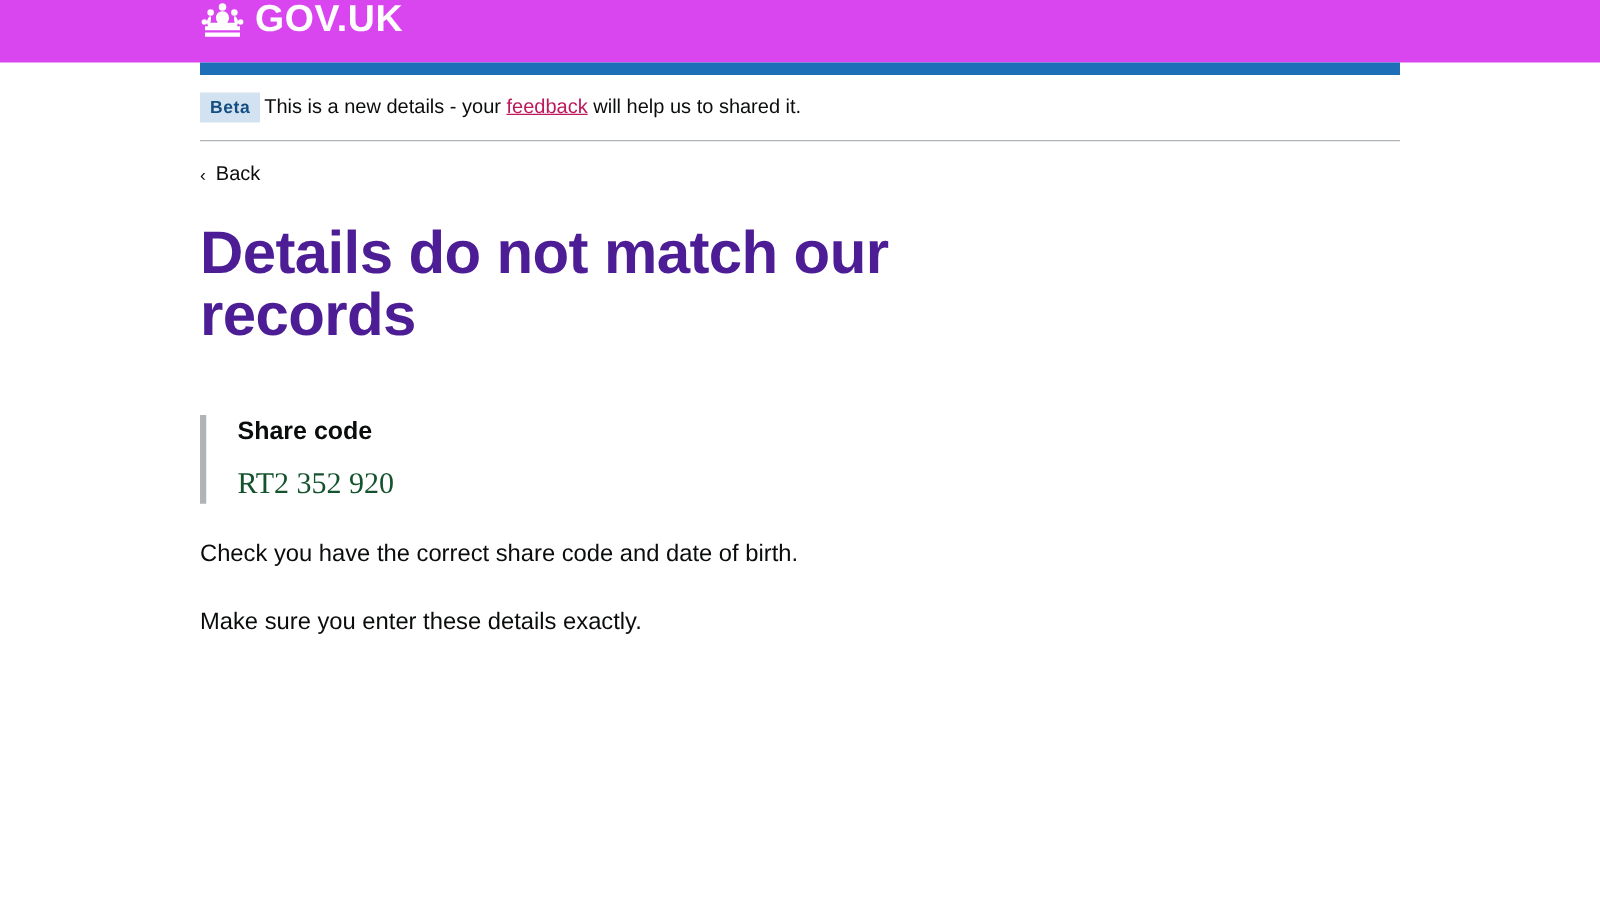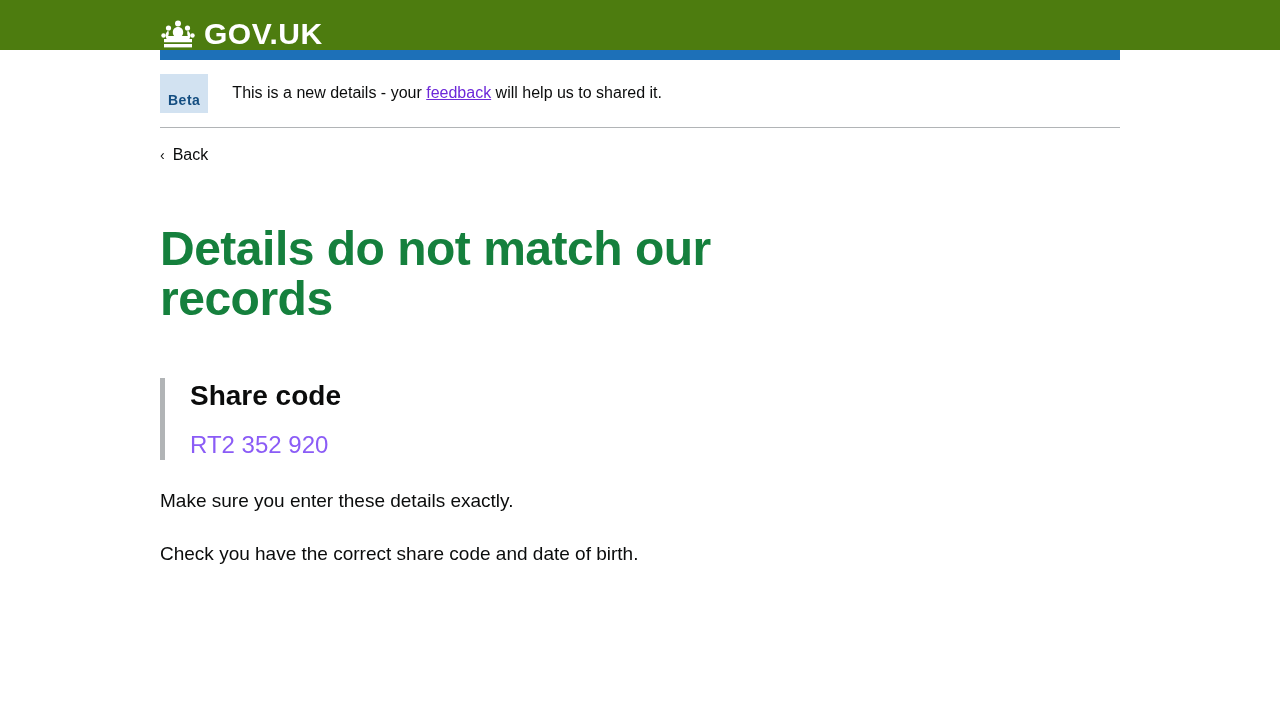--- a/index.html
+++ b/index.html
@@ -7,24 +7,24 @@
     padding: 0;
     width: 1280px;
     height: 720px;
     background: #ffffff;
     font-family: "Liberation Sans", sans-serif;
     -webkit-font-smoothing: antialiased;
   }
 
   
   .govuk-header {
-    background: #4d7c0f;
+    background: #d946ef;
     height: 50px;
     display: flex;
-    align-items: flex-end;
+    align-items: flex-start;
     padding: 0 0 0 160px;
     box-sizing: border-box;
   }
   .govuk-header-logo {
     display: flex;
     align-items: center;
     gap: 8px;
     text-decoration: none;
   }
   .crown-icon {
@@ -68,30 +68,30 @@
     color: #0b0c0c;
   }
   .phase-tag {
     display: inline-block;
     background: #1d70b8;
     background: #d2e2f1;
     color: #144e81;
     font-size: 14px;
     font-weight: bold;
     letter-spacing: 0.5px;
-    padding: 18px 8px 3px 8px;
-    margin-right: 24px;
+    padding: 3px 8px 3px 8px;
+    margin-right: 3px;
     line-height: 1.25;
   }
   .phase-text {
     font-size: 16px;
     line-height: 1.25;
   }
   .phase-text a {
-    color: #6d28d9;
+    color: #be185d;
   }
 
   
   .back-link {
     display: inline-flex;
     align-items: center;
     margin-top: 18px;
     font-size: 16px;
     color: #0b0c0c;
     text-decoration: none;
@@ -104,45 +104,46 @@
   }
   .back-label {
     text-underline-offset: 2px;
   }
 
   
   h1.page-heading {
     font-size: 48px;
     line-height: 1.05;
     font-weight: bold;
-    color: #15803d;
-    margin: 60px 0 0 0;
+    color: #4c1d95;
+    margin: 28px 0 0 0;
     max-width: 620px;
     letter-spacing: -0.5px;
   }
 
   
   .inset-text {
     margin: 54px 0 0 0;
     border-left: 5px solid #b1b4b6;
     padding: 0 0 0 25px;
     max-width: 660px;
   }
   .inset-label {
-    font-size: 28px;
+    font-size: 20px;
     font-weight: bold;
     color: #0b0c0c;
     margin: 12px 0 0 0;
     line-height: 1.3;
   }
   .inset-value {
     font-size: 24px;
-    color: #8b5cf6;
+    color: #14532d;
     margin: 14px 0 14px 0;
     line-height: 1.3;
+    font-family: Liberation Serif, serif;
   }
 
   
   p.body-text {
     font-size: 19px;
     line-height: 1.32;
     color: #0b0c0c;
     margin: 28px 0 0 0;
     max-width: 640px;
   }
@@ -195,17 +196,17 @@
     
     <h1 class="page-heading">Details do not match our records</h1>
 
     
     <div class="inset-text">
       <div class="inset-label">Share code</div>
       <div class="inset-value">RT2 352 920</div>
     </div>
 
     
+    <p class="body-text">Check you have the correct share code and date of birth.</p>
     <p class="body-text">Make sure you enter these details exactly.</p>
-    <p class="body-text">Check you have the correct share code and date of birth.</p>
 
   </div>
 </div>
 
 </body></html>

